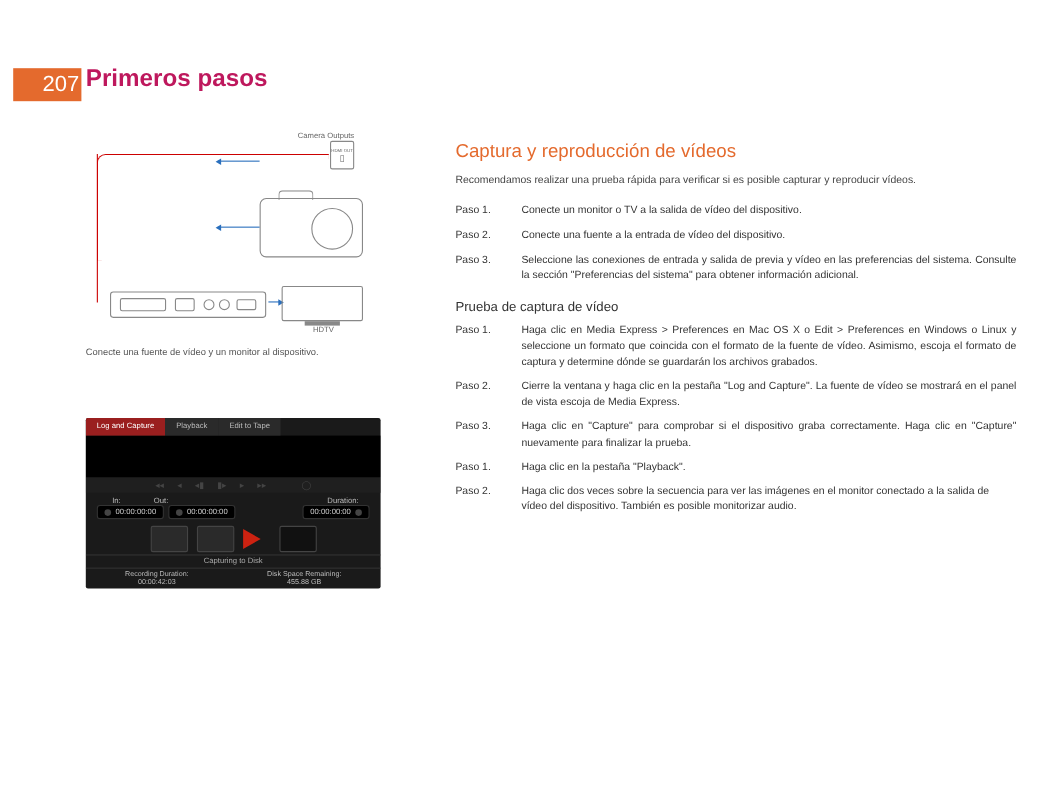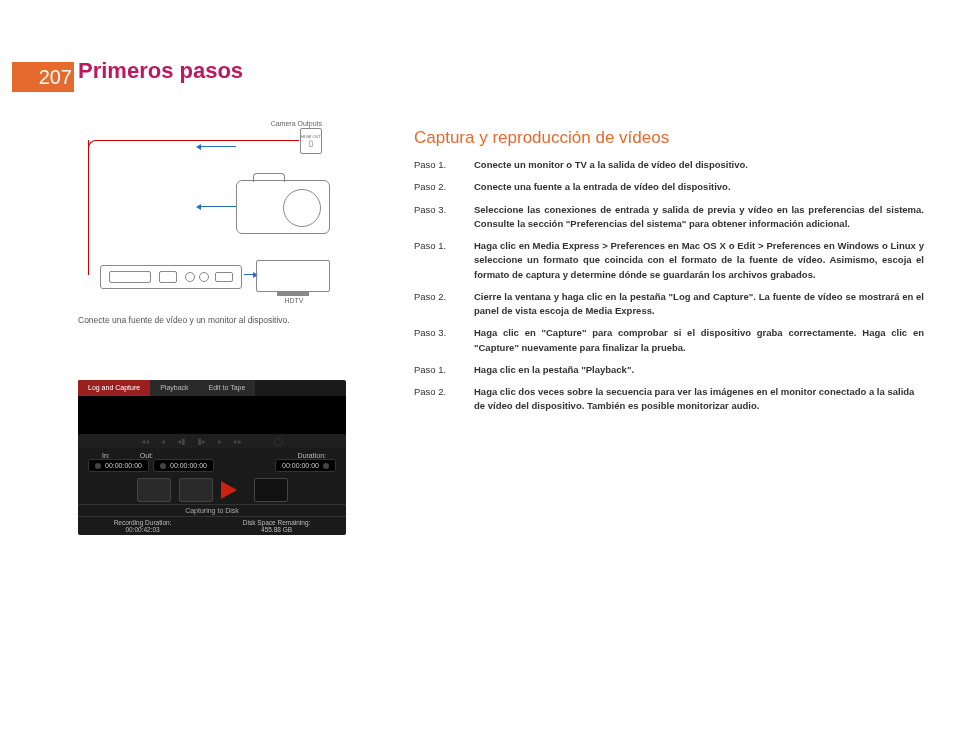--- a/index.html
+++ b/index.html
@@ -34,21 +34,21 @@
   .me-clip{height:28px;display:flex;align-items:center;justify-content:center;gap:8px;}
   .me-clip .slot{width:32px;height:22px;background:#2a2a2a;border:1px solid #444;border-radius:2px;}
   .me-clip .arrow-r{width:0;height:0;border:9px solid transparent;border-left:16px solid #c21;}
   .me-status{text-align:center;font-size:7px;padding:2px 0;color:#aaa;border-top:1px solid #333;border-bottom:1px solid #333;}
   .me-footer{display:flex;justify-content:space-around;font-size:6.5px;padding:2px 0;}
   .right-col{position:absolute;left:378px;top:128px;width:510px;margin-left:36px;}
   .h2{font-size:17px;color:#e46a2d;font-weight:400;margin:0 0 10px 0;}
   .intro{font-size:9.5px;color:#444;margin:0 0 16px 0;}
   .h3{font-size:12px;color:#333;font-weight:400;margin:6px 0 8px 0;}
   .steps{width:100%;border-collapse:collapse;}
-  .steps td{vertical-align:top;padding:0 0 8px 0;font-size:9.5px;line-height:1.5;color:#333;font-weight:bold;}
+  .steps td{vertical-align:top;padding:0 0 8px 0;font-size:9.5px;line-height:1.5;color:#333;}
   .steps td.lbl{width:50px;font-weight:400;white-space:nowrap;padding-right:10px;}
   .steps.justify td.txt{text-align:justify;}
 </style>
 </head>
 <body>
 
 <div class="page">
   <div class="pgnum-badge">207</div>
   <div class="h1">Primeros pasos</div>
 
@@ -134,38 +134,40 @@
             <div>Disk Space Remaining:</div>
             <div>455.88 GB</div>
           </div>
       </div>
 
     </div>
   </div>
 
   <div class="right-col">
     <div class="h2">Captura y reproducción de vídeos</div>
+    <p class="intro">Recomendamos realizar una prueba rápida para verificar si es posible capturar y reproducir vídeos.</p>
 
     <table class="steps justify">
       <tbody>
           <tr>
             <td class="lbl">Paso 1.</td>
             <td class="txt">Conecte un monitor o TV a la salida de vídeo del dispositivo.</td>
           </tr>
       <tr>
             <td class="lbl">Paso 2.</td>
             <td class="txt">Conecte una fuente a la entrada de vídeo del dispositivo.</td>
           </tr>
       <tr>
             <td class="lbl">Paso 3.</td>
             <td class="txt">Seleccione las conexiones de entrada y salida de previa y vídeo en las preferencias del sistema. Consulte la sección "Preferencias del sistema" para obtener información adicional.</td>
           </tr>
     </tbody>
       </table>
 
+    <div class="h3">Prueba de captura de vídeo</div>
     <table class="steps justify">
       <tbody>
           <tr>
             <td class="lbl">Paso 1.</td>
             <td class="txt">Haga clic en Media Express &gt; Preferences en Mac OS X o Edit &gt; Preferences en Windows o Linux y seleccione un formato que coincida con el formato de la fuente de vídeo. Asimismo, escoja el formato de captura y determine dónde se guardarán los archivos grabados.</td>
           </tr>
       <tr>
             <td class="lbl">Paso 2.</td>
             <td class="txt">Cierre la ventana y haga clic en la pestaña "Log and Capture". La fuente de vídeo se mostrará en el panel de vista escoja de Media Express.</td>
           </tr>

